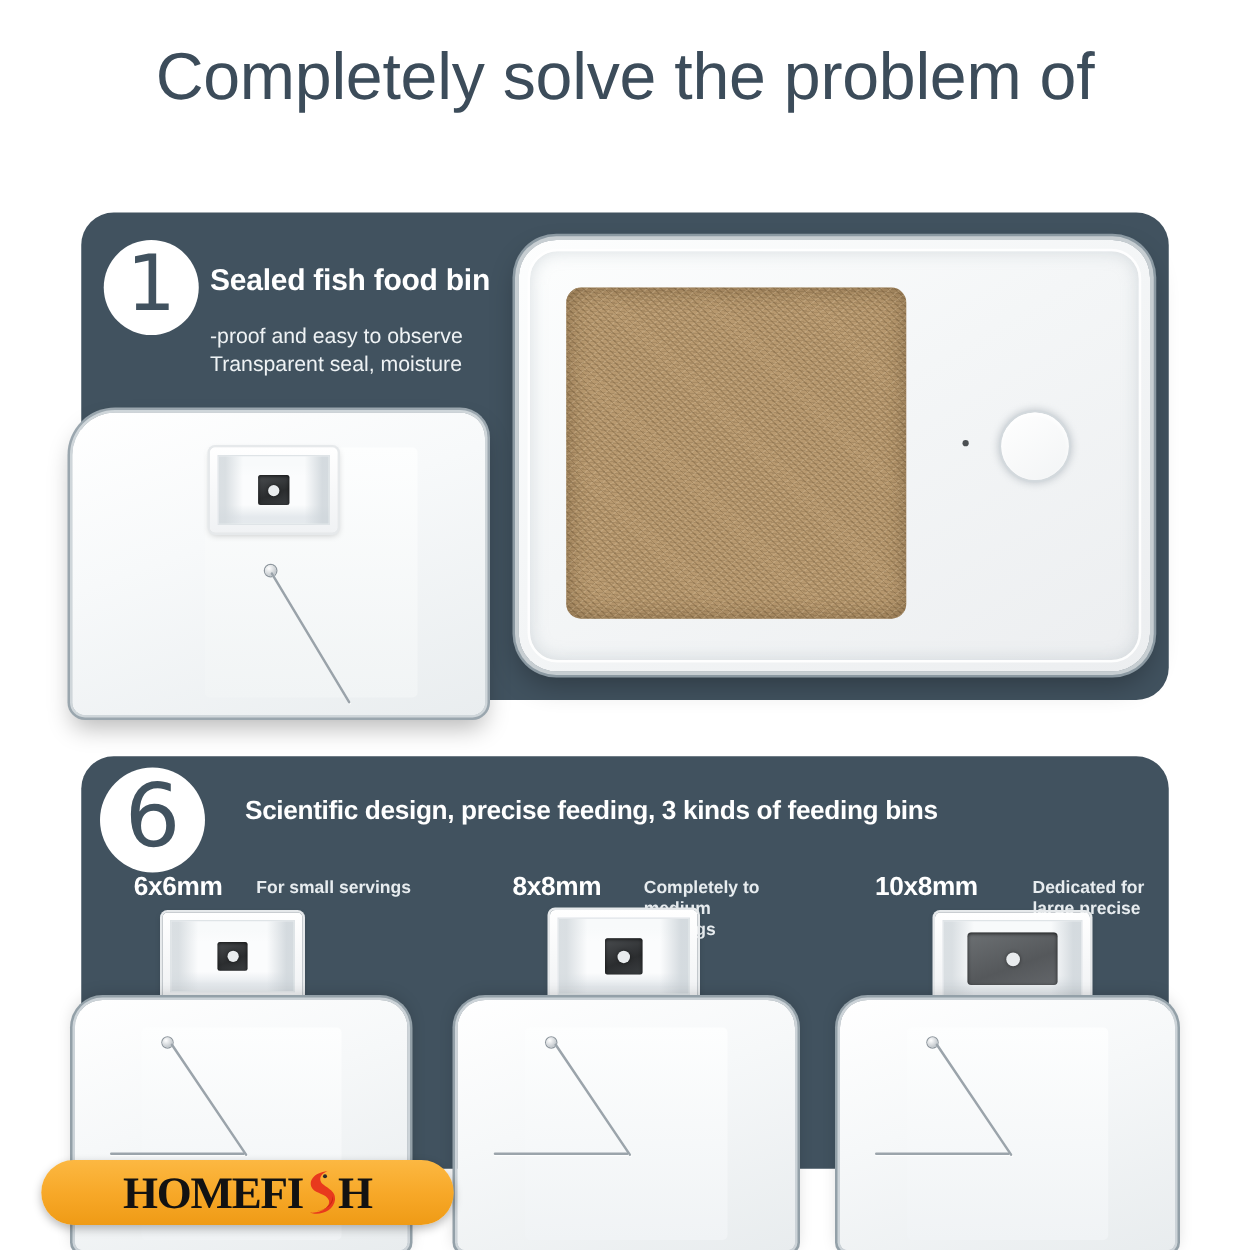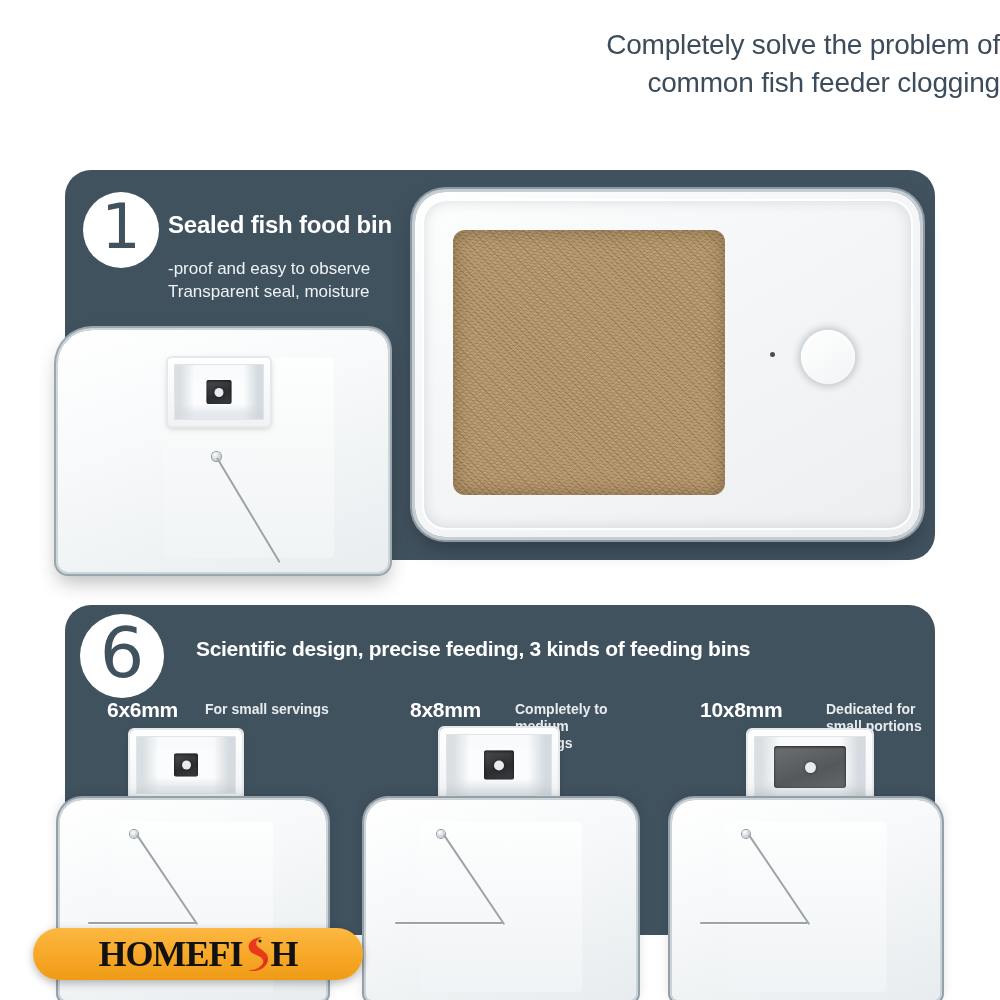--- a/index.html
+++ b/index.html
@@ -7,22 +7,22 @@
     width:1000px;height:1000px;position:relative;overflow:hidden;
     background:#ffffff;
     font-family:"Liberation Sans","DejaVu Sans",sans-serif;
     -webkit-font-smoothing:antialiased;
   }
   .stage{position:absolute;inset:0;}
 
   
   .headline{
     position:absolute;left:0;top:26px;width:1000px;
-    text-align:right;color:#3c4c5a;
-    font-size:28px;line-height:1.34;font-weight:400;
+    text-align:center;color:#3c4c5a;
+    font-size:53px;line-height:1.34;font-weight:400;
     letter-spacing:-0.2px;
   }
   .headline .hl-line{display:block;}
 
   
   .panel{
     position:absolute;background:#41525f;border-radius:26px;
   }
   #panel-1{left:65px;top:170px;width:870px;height:390px;}
   #panel-6{left:65px;top:605px;width:870px;height:330px;border-radius:26px 26px 14px 14px;}
@@ -264,21 +264,20 @@
   }
   .logo-fish svg{position:absolute;left:0;top:0;}
 </style>
 </head>
 <body>
 
 <div class="stage">
 
   <div class="headline">
     <span class="hl-line">Completely solve the problem of</span>
-    <span class="hl-line">common fish feeder clogging</span>
   </div>
 
   <div class="panel" id="panel-1"></div>
 
   <div class="badge" id="badge-1">
     <span>1</span>
   </div>
 
   <div class="p1-title">Sealed fish food bin</div>
 
@@ -333,21 +332,21 @@
     <div class="size-desc">
       <span class="d-line">Completely to medium</span>
       <span class="d-line">servings</span>
     </div>
   </div>
 
   <div class="size-group" id="grp-3">
     <div class="size-dim">10x8mm</div>
     <div class="size-desc">
       <span class="d-line">Dedicated for</span>
-      <span class="d-line">small portions</span>
+      <span class="d-line">large precise</span>
     </div>
   </div>
 
   <div class="hopper" id="hopper-b1">
     <div class="frame"></div>
     <div class="funnel">
       <div class="aperture">
         <div class="aperture-dot"></div>
       </div>
     </div>

